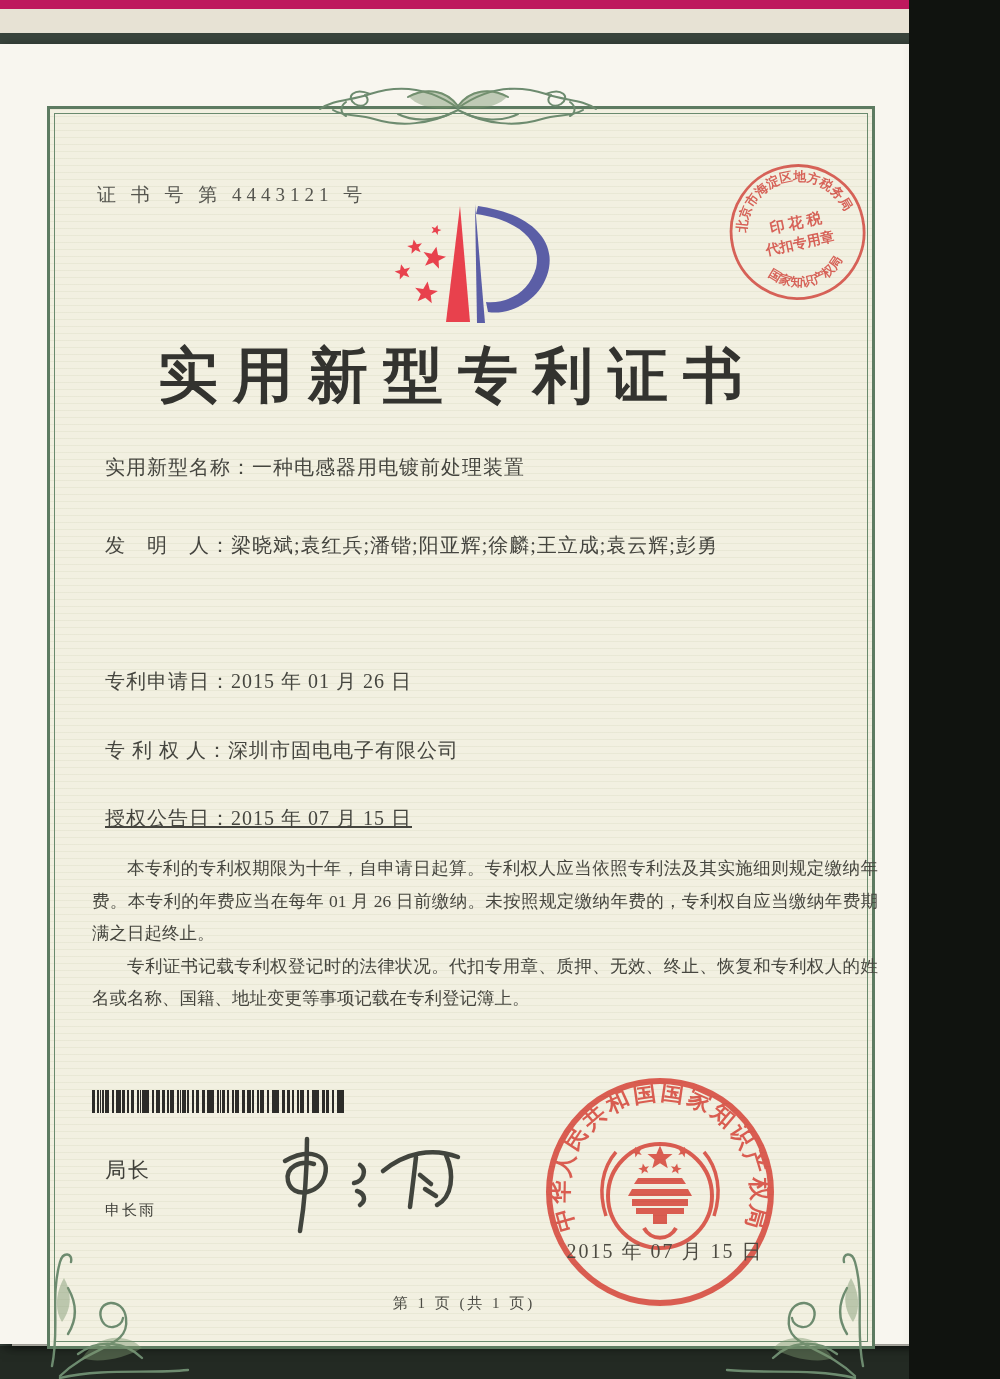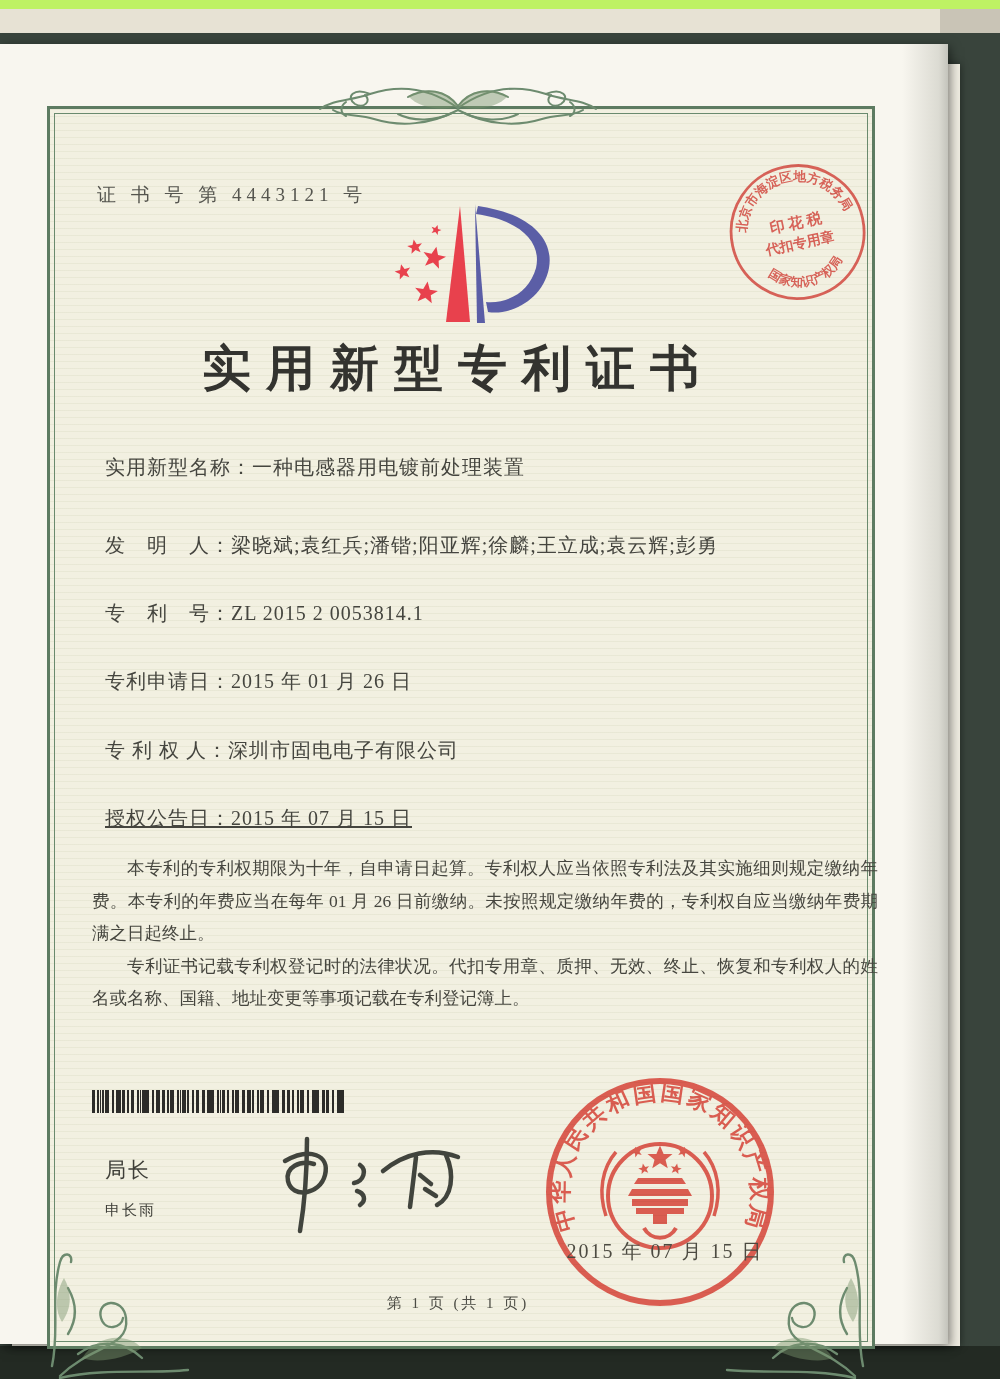--- a/index.html
+++ b/index.html
@@ -1,17 +1,17 @@
 <!DOCTYPE html>
 <html><head>
 <meta charset="utf-8">
 <style>
   html,body{margin:0;padding:0;background:#10130f;}
-  #shot{position:relative;width:1000px;height:1379px;overflow:hidden;
-        font-family:"Liberation Serif","DejaVu Serif",serif;background:#bef264;}
+  #shot{position:relative;width:909px;height:1379px;overflow:hidden;
+        font-family:"Liberation Serif","DejaVu Serif",serif;background:#be185d;}
 
   
   .strip-cream{position:absolute;left:0;top:9px;width:1000px;height:24px;background:#e7e2d4;}
   .strip-cream::after{content:"";position:absolute;right:0;top:0;width:60px;height:100%;background:#c9c4b6;}
   .folder{position:absolute;left:0;top:33px;width:1000px;height:1346px;background:#39443c;}
   .folder-bottom{position:absolute;left:0;top:1346px;width:1000px;height:33px;background:#232a23;}
   .page-under{position:absolute;left:12px;top:64px;width:948px;height:1282px;background:#efece1;
               box-shadow:0 0 8px rgba(0,0,0,.45);}
 
   
@@ -28,21 +28,21 @@
             rgba(255,255,255,0) 1px,rgba(255,255,255,0) 7px);}
   .frame-inner{position:absolute;left:4px;top:4px;right:4px;bottom:4px;
          border:1px solid #6a8a6e;pointer-events:none;}
 
   .orn{position:absolute;color:#6d8b6f;}
   .orn svg{display:block;}
 
   
   .cert-no{position:absolute;left:97px;top:138px;font-size:19px;color:#55554f;letter-spacing:5px;}
   .title{position:absolute;left:47px;top:292px;width:822px;text-align:center;
-         font-size:49px;font-weight:600;color:#33332f;letter-spacing:15px;}
+         font-size:60px;font-weight:600;color:#33332f;letter-spacing:15px;}
   .field{position:absolute;left:105px;font-size:20px;color:#45453f;letter-spacing:1px;white-space:nowrap;}
   .f-name{top:410px;} .f-inv{top:488px;} .f-no{top:556px;}
   .f-app{top:624px;} .f-owner{top:693px;} .f-grant{top:761px;text-decoration:underline;}
 
   .body-text{position:absolute;left:92px;top:808px;width:786px;font-size:17.5px;
          line-height:32.5px;color:#46463f;text-align:justify;}
   .body-text p{margin:0;text-indent:2em;}
 
   
   .barcode{position:absolute;left:92px;top:1046px;width:254px;height:23px;
@@ -54,21 +54,21 @@
   .director-label{position:absolute;left:105px;top:1112px;font-size:21px;color:#3e3e38;
      font-family:Liberation Mono, monospace;letter-spacing:2px;}
   .director-name{position:absolute;left:105px;top:1157px;font-size:15px;color:#3e3e38;
      font-family:"Liberation Sans","DejaVu Sans",sans-serif;letter-spacing:2px;}
   .signature{position:absolute;left:240px;top:1085px;}
 
   .seal{position:absolute;left:540px;top:1028px;mix-blend-mode:multiply;}
   .tax-stamp{position:absolute;left:723px;top:113px;transform:rotate(-12deg);mix-blend-mode:multiply;}
 
   .footer-page{position:absolute;left:47px;top:1250px;width:822px;text-align:center;
-     font-size:15px;color:#4c4c45;letter-spacing:3px;}
+     font-size:15px;color:#4c4c45;letter-spacing:3px;padding-left:6px;}
 </style>
 </head>
 <body>
 
 <div id="shot">
 
   <div class="strip-cream"></div>
   <div class="folder"></div>
   <div class="folder-bottom"></div>
   <div class="page-under"></div>
@@ -169,21 +169,20 @@
         <path d="M93,12 L103,131 L95,131 Z" fill="#5b5ea6"></path>
         <path d="M96,14 C150,22 172,48 167,76 C161,108 128,124 106,120 L104,110
                  C128,112 148,98 154,76 C160,50 138,28 94,22 Z" fill="#5b5ea6"></path>
       </svg>
     </div>
 
     <div class="title">实用新型专利证书</div>
 
     <div class="field f-name">实用新型名称：一种电感器用电镀前处理装置</div>
     <div class="field f-inv">发　明　人：梁晓斌;袁红兵;潘锴;阳亚辉;徐麟;王立成;袁云辉;彭勇</div>
-    <div class="field f-no">专　利　号：ZL 2015 2 0053814.1</div>
     <div class="field f-app">专利申请日：2015 年 01 月 26 日</div>
     <div class="field f-owner">专 利 权 人：深圳市固电电子有限公司</div>
     <div class="field f-grant">授权公告日：2015 年 07 月 15 日</div>
 
     <div class="body-text">
       <p>本专利的专利权期限为十年，自申请日起算。专利权人应当依照专利法及其实施细则规定缴纳年费。本专利的年费应当在每年 01 月 26 日前缴纳。未按照规定缴纳年费的，专利权自应当缴纳年费期满之日起终止。</p>
       <p>专利证书记载专利权登记时的法律状况。代扣专用章、质押、无效、终止、恢复和专利权人的姓名或名称、国籍、地址变更等事项记载在专利登记簿上。</p>
     </div>
 
     <div class="barcode"></div>

